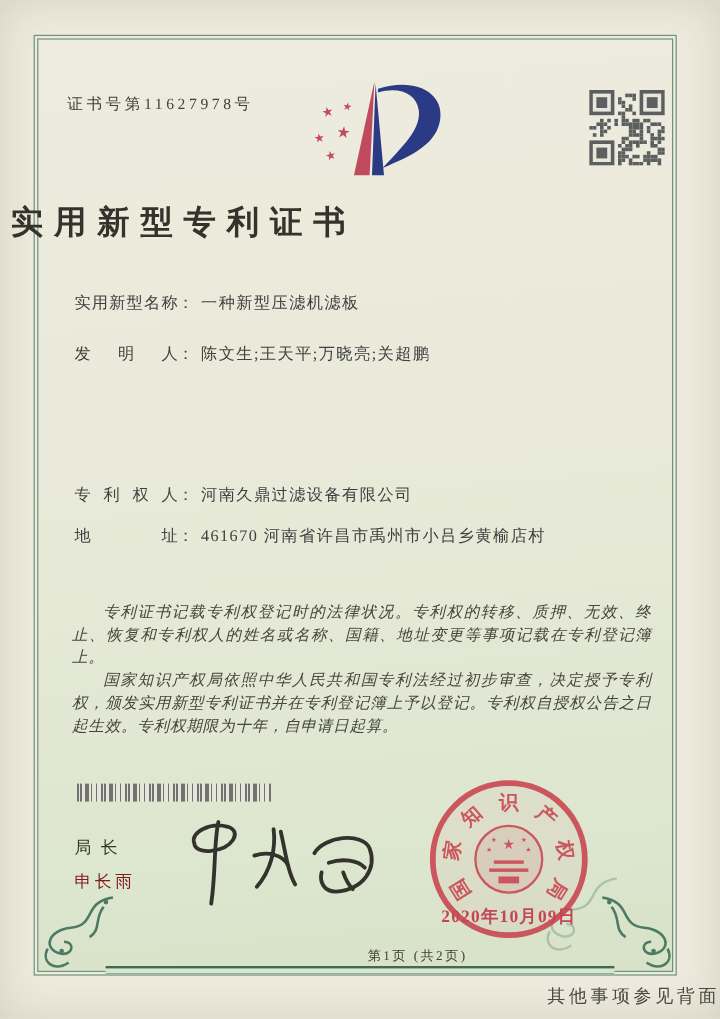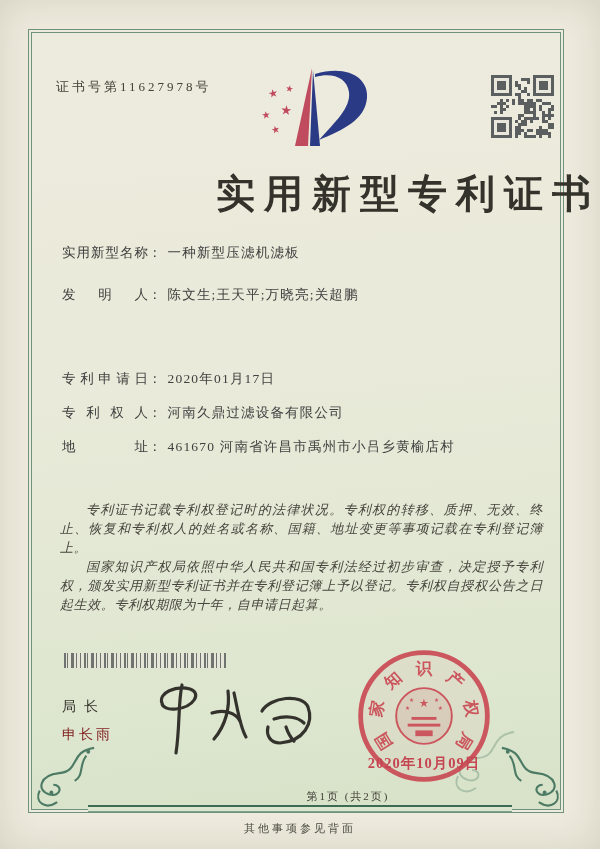--- a/index.html
+++ b/index.html
@@ -22,22 +22,22 @@
     border:1px solid #6d937e;
     background:linear-gradient(175deg,#edebde 0%,#e9ead9 45%,#dde6cf 85%,#d7e2c8 100%);
   }
   .cert-no{
     position:absolute;left:56px;top:78px;
     font-size:13px;letter-spacing:3px;color:#43423a;text-align:center;
   }
   .qr{position:absolute;left:491px;top:75px;width:63px;height:63px;opacity:.82;filter:blur(.3px);}
   .logo{position:absolute;left:255px;top:64px;width:130px;height:88px;}
   .title{
-    position:absolute;left:0;top:167px;width:100%;text-align:right;
-    font-size:39px;font-weight:700;color:#33322b;
+    position:absolute;left:0;top:167px;width:100%;text-align:left;
+    font-size:27px;font-weight:700;color:#33322b;
     letter-spacing:9px;text-indent:9px;
   }
   .frow{position:absolute;left:62px;height:20px;font-size:13.5px;color:#404040;white-space:nowrap;}
   .flabel{display:inline-block;width:86px;text-align:justify;text-align-last:justify;vertical-align:top;}
   .fcolon{display:inline-block;margin-right:6px;}
   .fvalue{letter-spacing:1.2px;}
   .grant2{position:absolute;left:310px;top:0;}
   .bodytext{
     position:absolute;left:60px;top:500px;width:483px;
     font-size:13px;line-height:19px;color:#46443c;
@@ -64,22 +64,22 @@
   .flourish-r{position:absolute;left:498px;top:742px;width:68px;height:68px;transform:scaleX(-1);}
   .page-no{
     position:absolute;left:0;top:789px;width:100%;text-align:center;
     font-size:11px;letter-spacing:2px;color:#3f3e36;padding-left:48px;
   }
   .bottom-rule{
     position:absolute;left:88px;top:805px;width:424px;height:4px;
     background:#d9e5cc;border-top:2px solid #3f6b55;border-bottom:1px solid #7fa08b;
   }
   .back-note{
-    position:absolute;left:0;top:821px;width:100%;text-align:center;
-    font-size:11px;letter-spacing:3px;color:#4a4941;
+    position:absolute;left:0;top:821px;width:100%;text-align:right;
+    font-size:15px;letter-spacing:3px;color:#4a4941;
   }
 </style>
 </head>
 <body>
 
 <div class="paper">
 
   <div class="frame">
     <div class="frame-inner"></div>
   </div>
@@ -228,23 +228,20 @@
     </svg>
 
   <div class="title">实用新型专利证书</div>
 
   <div class="frow" style="top:244px">
     <span class="flabel">实用新型名称</span><span class="fcolon">：</span><span class="fvalue">一种新型压滤机滤板</span>
   </div>
   <div class="frow" style="top:286px">
     <span class="flabel">发明人</span><span class="fcolon">：</span><span class="fvalue">陈文生;王天平;万晓亮;关超鹏</span>
   </div>
-  <div class="frow" style="top:370px">
-    <span class="flabel">专利申请日</span><span class="fcolon">：</span><span class="fvalue">2020年01月17日</span>
-  </div>
   <div class="frow" style="top:404px">
     <span class="flabel">专利权人</span><span class="fcolon">：</span><span class="fvalue">河南久鼎过滤设备有限公司</span>
   </div>
   <div class="frow" style="top:438px">
     <span class="flabel">地址</span><span class="fcolon">：</span><span class="fvalue">461670 河南省许昌市禹州市小吕乡黄榆店村</span>
   </div>
 
 
   <div class="bodytext">
     <p>专利证书记载专利权登记时的法律状况。专利权的转移、质押、无效、终止、恢复和专利权人的姓名或名称、国籍、地址变更等事项记载在专利登记簿上。</p>

